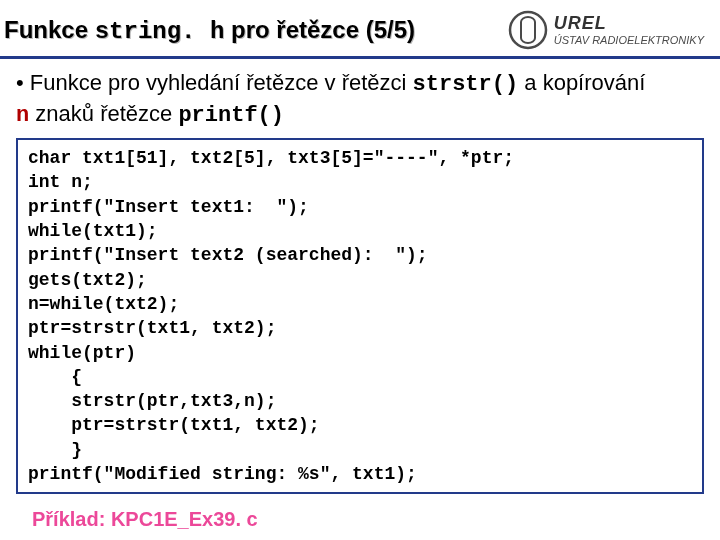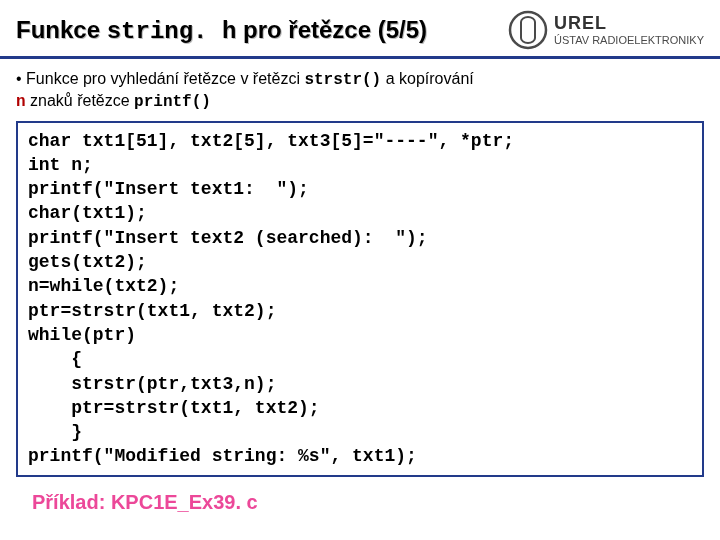--- a/index.html
+++ b/index.html
@@ -7,55 +7,56 @@
     width: 720px;
     height: 540px;
     background: #ffffff;
     font-family: Arial, Helvetica, sans-serif;
     position: relative;
     overflow: hidden;
   }
   .header {
     display: flex;
     align-items: center;
-    padding: 10px 16px 6px 16px;
+    padding: 10px 16px 6px 4px;
     border-bottom: 3px solid #223a8a;
   }
   .title {
     font-size: 24px;
     font-weight: bold;
     color: #000;
     text-shadow: 1px 1px 0 #bbb;
     flex: 1;
   }
   .title .mono {
     font-family: "Courier New", monospace;
   }
   .logo {
     display: flex;
     align-items: center;
     gap: 6px;
+    font-style: italic;
   }
   .logo-text {
     font-size: 11px;
     color: #4a4a4a;
     line-height: 1.1;
     text-align: center;
   }
   .logo-brand {
     font-size: 18px;
     font-weight: bold;
     color: #333;
     letter-spacing: 1px;
   }
   .content {
     padding: 10px 16px 0 16px;
   }
   .desc {
-    font-size: 16px;
+    font-size: 22px;
     color: #000;
     line-height: 1.3;
     margin-bottom: 8px;
   }
   .desc .bullet {
     color: #000;
   }
   .desc .mono {
     font-family: "Courier New", monospace;
     font-weight: bold;
@@ -105,21 +106,21 @@
 
 <div class="content">
   <div class="desc">
     <span class="bullet">•</span><span> Funkce pro vyhledání řetězce v řetězci </span><span class="mono">strstr()</span><span>  a kopírování</span><br>
     <span class="redn">n</span><span> znaků řetězce  </span><span class="mono">printf()</span>
   </div>
 
   <div class="codebox"><span>char txt1[51], txt2[5], txt3[5]="----", *ptr;</span>
 <span>int n;</span>
 <span>printf("Insert text1:  ");</span>
-<span>char(txt1);</span>
+<span>while(txt1);</span>
 <span>printf("Insert text2 (searched):  ");</span>
 <span>gets(txt2);</span>
 <span>n=while(txt2);</span>
 <span>ptr=strstr(txt1, txt2);</span>
 <span>while(ptr)</span>
 <span>    {</span>
 <span>    strstr(ptr,txt3,n);</span>
 <span>    ptr=strstr(txt1, txt2);</span>
 <span>    }</span>
 <span>printf("Modified string: %s", txt1);</span></div>

